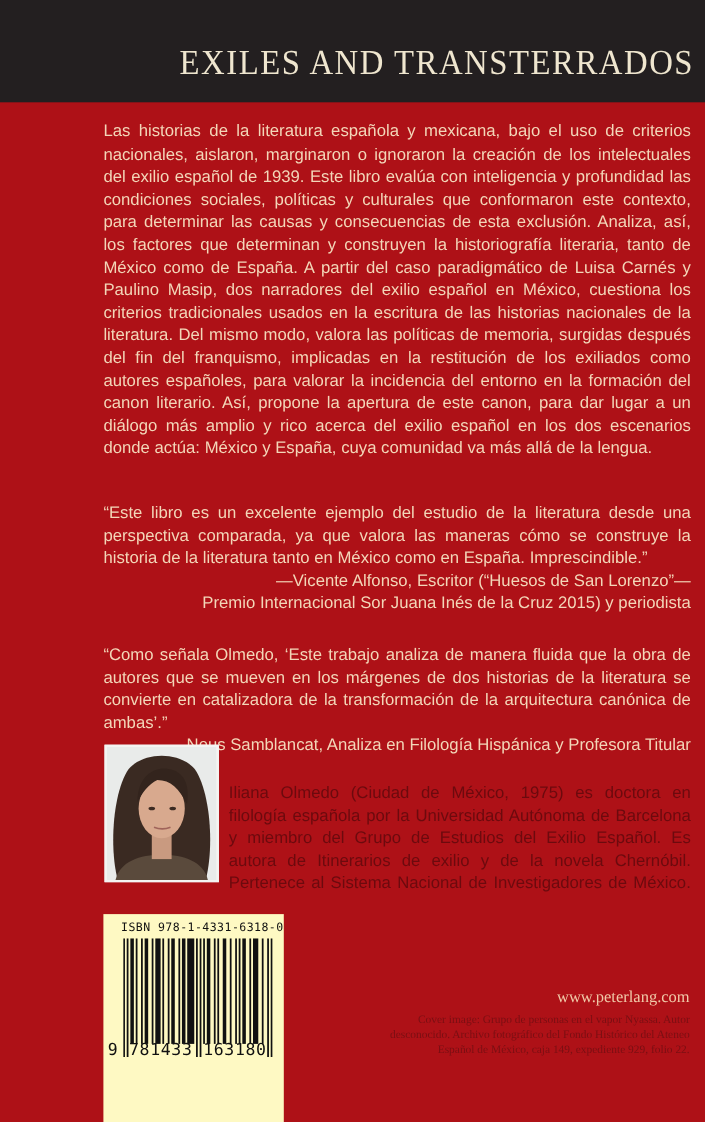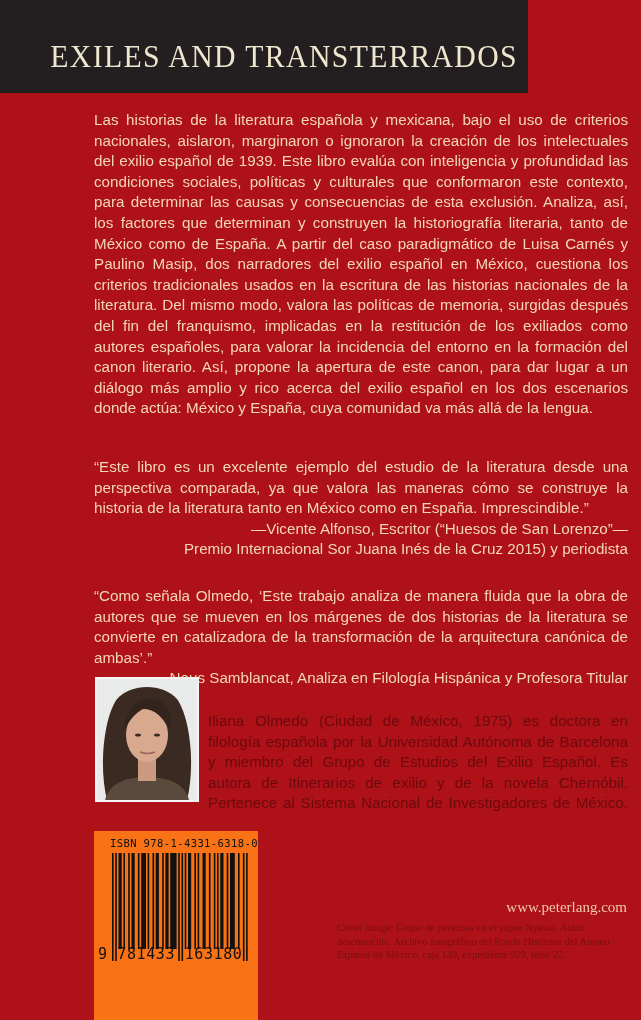--- a/index.html
+++ b/index.html
@@ -3,21 +3,21 @@
   <meta charset="utf-8">
   <style>
     * { margin: 0; padding: 0; box-sizing: border-box; }
     html, body { width: 641px; height: 1020px; overflow: hidden; }
     body {
       background: #ae1117;
       font-family: "Liberation Sans", "DejaVu Sans", sans-serif;
       position: relative;
     }
     .header {
-      position: absolute; left: 0; top: 0; width: 528px; height: 93px;
+      position: absolute; left: 0; top: 0; width: 641px; height: 93px;
       background: #231f20;
     }
     .title {
       position: absolute; right: 10px; top: 38px;
       font-family: "Liberation Serif", "DejaVu Serif", serif;
       font-size: 32px; letter-spacing: 1.5px;
       color: #efe6cf; white-space: nowrap;
       transform: scaleX(0.93); transform-origin: right center;
     }
     .content {
@@ -36,21 +36,21 @@
       overflow: hidden;
     }
     .author-photo svg { display: block; width: 100%; height: 100%; }
     .bio {
       position: absolute; left: 208px; top: 711px; width: 420px;
       color: #6c0a0e; font-size: 15.2px; line-height: 20.6px;
       text-align: justify; text-align-last: justify;
     }
     .barcode-box {
       position: absolute; left: 94px; top: 831px; width: 164px; height: 189px;
-      background: #f97316;
+      background: #fef9c3;
     }
     .isbn-label {
       position: absolute; left: 16px; top: 6px;
       font-family: "DejaVu Sans Mono", "Liberation Mono", monospace;
       font-size: 10.5px; color: #111; letter-spacing: 0.4px; white-space: nowrap;
     }
     .bars { position: absolute; left: 18px; top: 22px; width: 136px; height: 108px; }
     .bar-digits {
       position: absolute; left: 4px; top: 114px;
       font-family: "DejaVu Sans Mono", "Liberation Mono", monospace;
@@ -59,21 +59,21 @@
     }
     .website {
       position: absolute; right: 14px; top: 899px;
       font-family: "Liberation Serif", "DejaVu Serif", serif;
       font-size: 15px; color: #f0c9a8;
     }
     .credit {
       position: absolute; right: 14px; top: 921px; width: 290px;
       font-family: "Liberation Serif", "DejaVu Serif", serif;
       font-size: 10.4px; line-height: 13.5px; color: #7a0f13;
-      text-align: left;
+      text-align: right;
     }
   </style>
 </head>
 <body>
 
 <div class="header">
   <div class="title">EXILES AND TRANSTERRADOS</div>
 </div>
 
 <div class="content para blurb">Las historias de la literatura española y mexicana, bajo el uso de criterios nacionales, aislaron, marginaron o ignoraron la creación de los intelectuales del exilio español de 1939. Este libro evalúa con inteligencia y profundidad las condiciones sociales, políticas y culturales que conformaron este contexto, para determinar las causas y consecuencias de esta exclusión. Analiza, así, los factores que determinan y construyen la historiografía literaria, tanto de México como de España. A partir del caso paradigmático de Luisa Carnés y Paulino Masip, dos narradores del exilio español en México, cuestiona los criterios tradicionales usados en la escritura de las historias nacionales de la literatura. Del mismo modo, valora las políticas de memoria, surgidas después del fin del franquismo, implicadas en la restitución de los exiliados como autores españoles, para valorar la incidencia del entorno en la formación del canon literario. Así, propone la apertura de este canon, para dar lugar a un diálogo más amplio y rico acerca del exilio español en los dos escenarios donde actúa: México y España, cuya comunidad va más allá de la lengua.</div>

